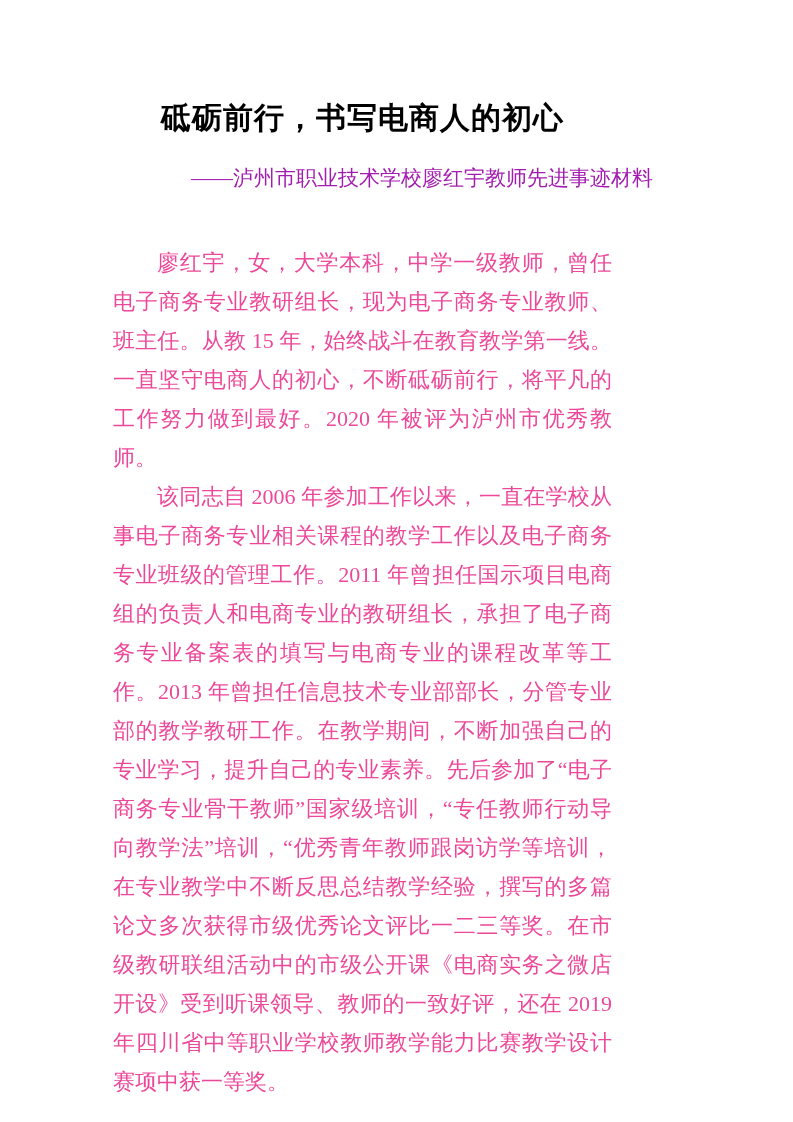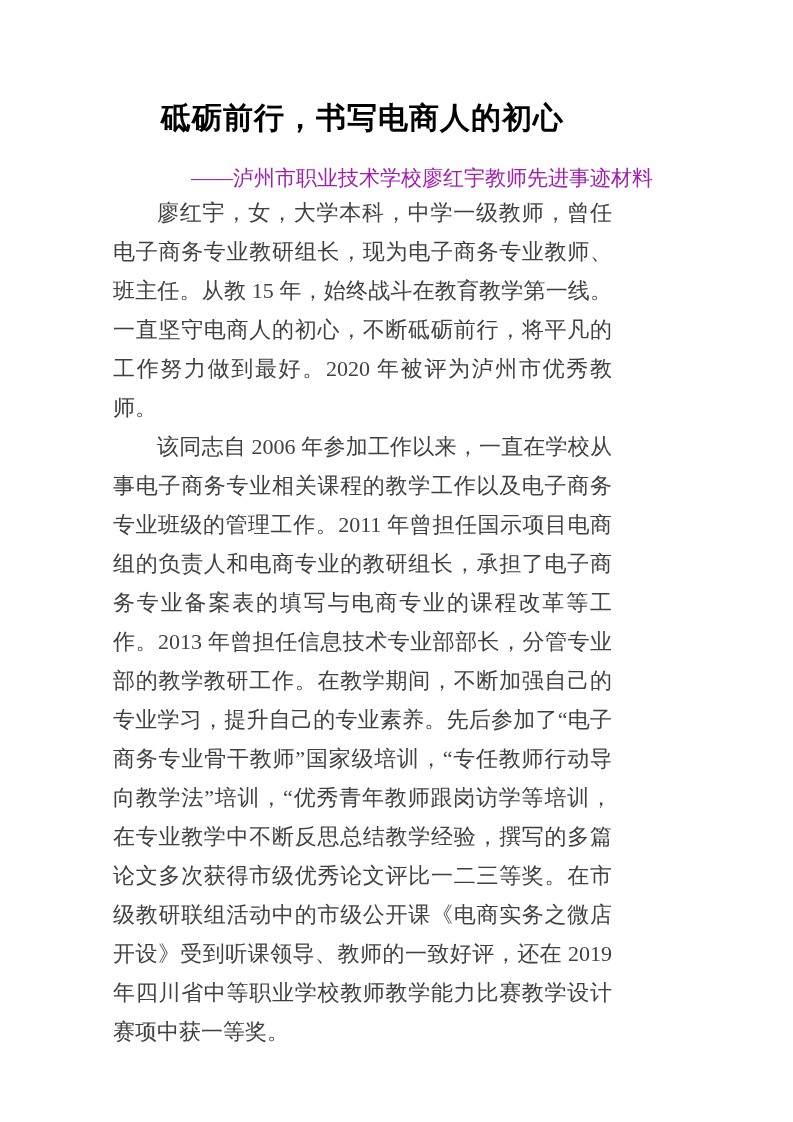--- a/index.html
+++ b/index.html
@@ -31,25 +31,26 @@
     margin-top: 25px;
     padding-left: 78px; 
     font-family: "Liberation Serif", "DejaVu Serif", serif;
     font-size: 21px;
     line-height: 29px;
     text-align: center;
     color: #a21caf;
     white-space: nowrap;
   }
   .doc-body {
+    margin-top: 50px;
     font-family: "Liberation Serif", "DejaVu Serif", serif;
     font-size: 22px;
     line-height: 39px;
     text-align: justify;
-    color: #404040;
+    color: #ec4899;
   }
   .doc-body p {
     margin: 0;
     text-indent: 2em;
   }
 </style>
 </head>
 <body>
 
 <div class="page">

